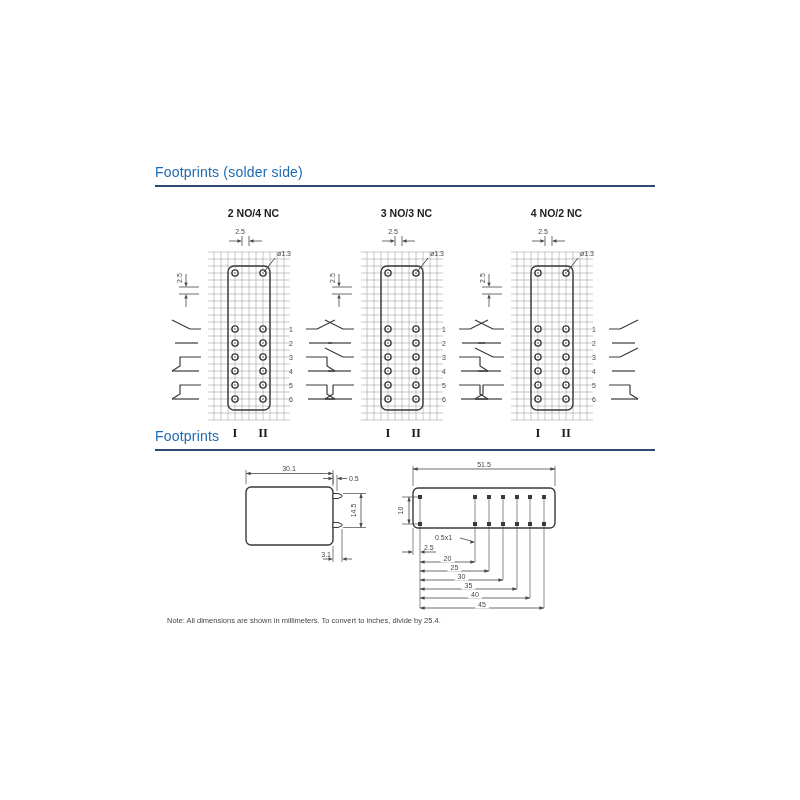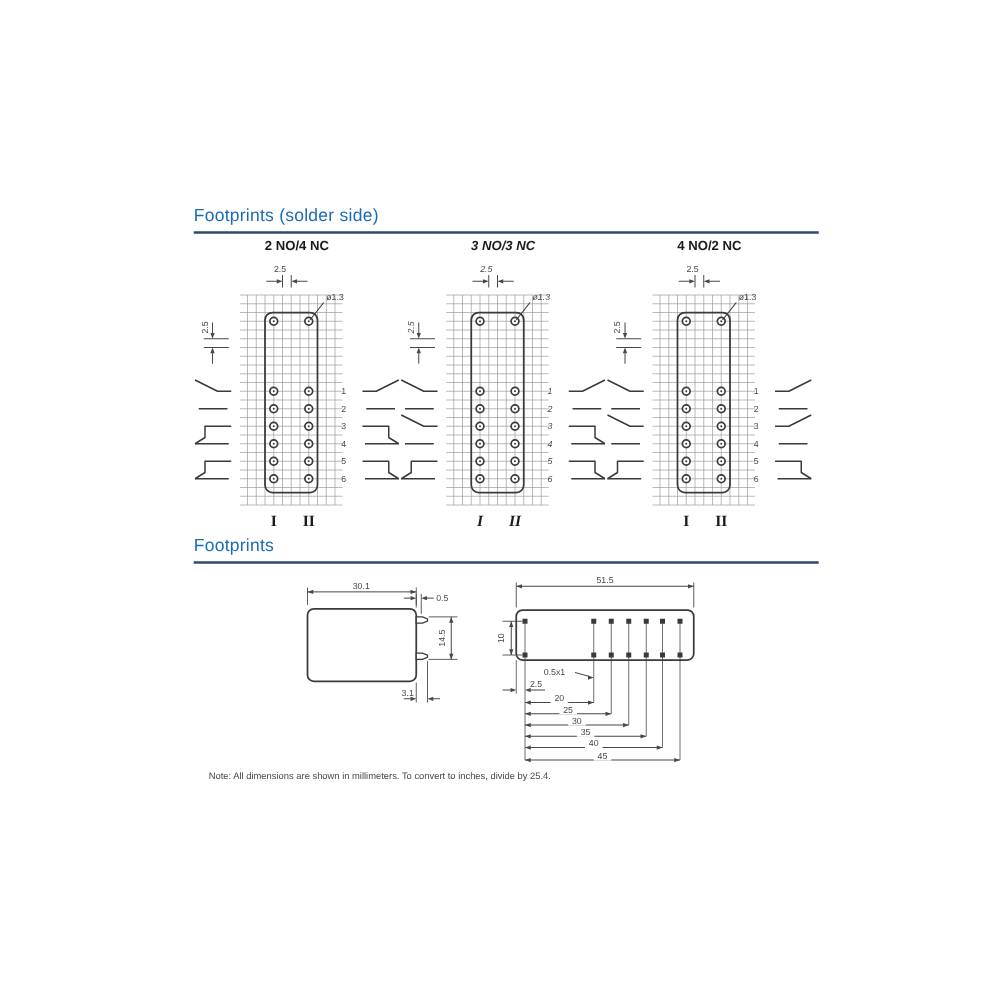--- a/index.html
+++ b/index.html
@@ -5,24 +5,24 @@
   html,body{margin:0;padding:0;background:#fff;}
   .page{position:relative;width:800px;height:800px;background:#fff;outline:1px solid #d9d9d9;
         font-family:"Liberation Sans",sans-serif;overflow:hidden;}
   h2.sec{position:absolute;left:155px;margin:0;font-size:14px;font-weight:400;
          color:var(--accent,#1a6bb5);letter-spacing:.2px;}
   .rule{position:absolute;left:155px;width:500px;height:2px;background:var(--rule,#2e4a6e);}
   #fp-heading{top:164px;}
   #rule1{top:185px;}
   #dim-heading{top:428px;}
   #rule2{top:449px;}
-  figure.fp{position:absolute;top:191px;width:165px;margin:0;}
+  figure.fp{position:absolute;top:191px;width:165px;margin:16px;}
   figure.fp figcaption{height:14px;text-align:center;font-size:10.5px;font-weight:bold;color:#1b1b1b;}
   figure.fp svg{display:block;}
-  #fp0{left:155px;} #fp1{left:320px;font-style:italic;} #fp2{left:485px;}
+  #fp0{left:155px;} #fp1{left:308px;} #fp2{left:458px;}
   #sideview{position:absolute;left:238px;top:455px;}
   #bottomview{position:absolute;left:398px;top:460px;}
   .note{position:absolute;left:167px;top:616px;font-size:7.5px;color:#474747;}
   svg text{font-family:"Liberation Sans",sans-serif;}
   svg text.numeral{font-family:"Liberation Serif",serif;}
 </style>
 </head>
 <body>
 
 <div class="page">

